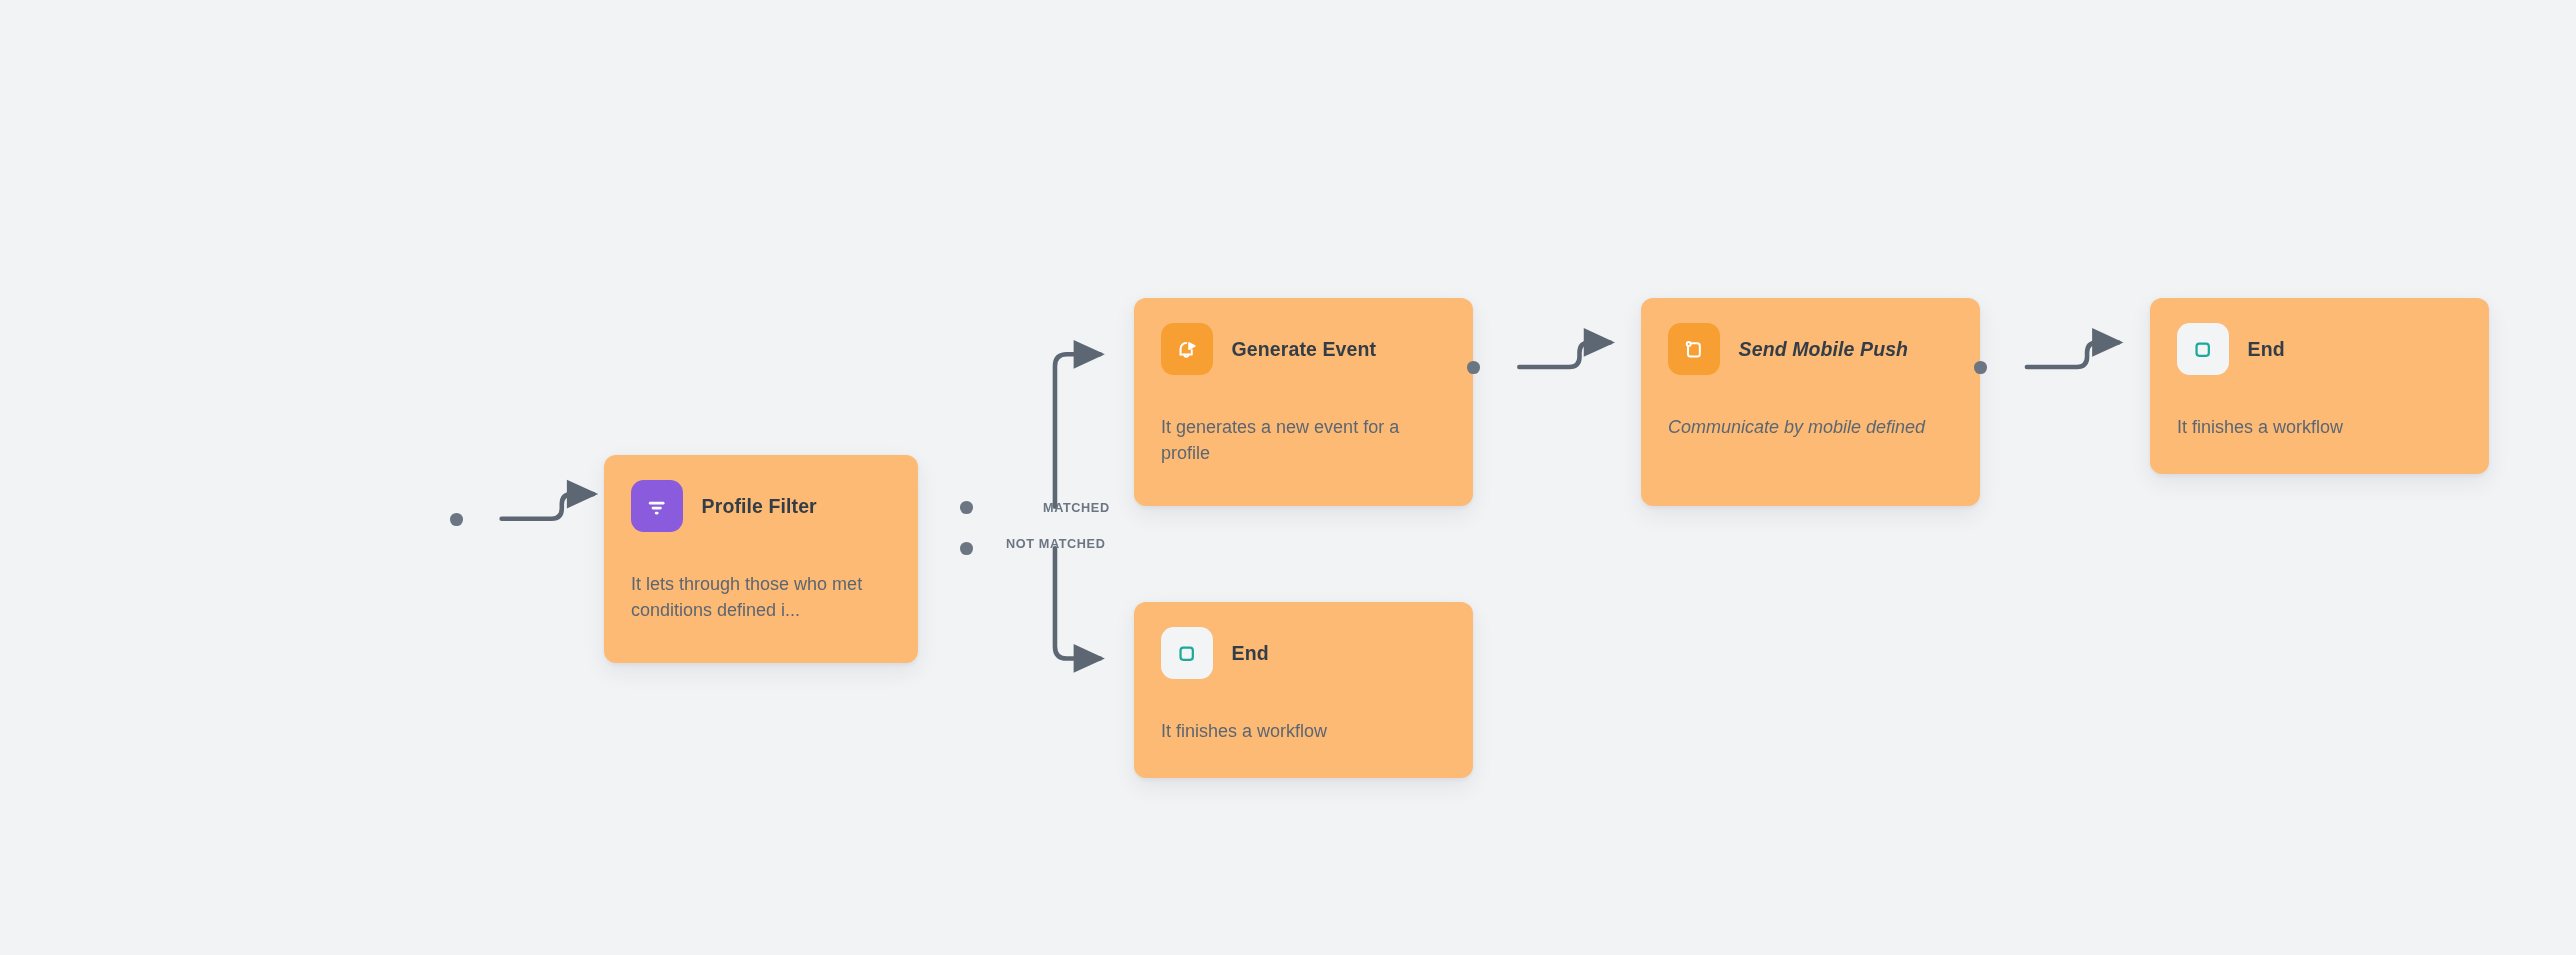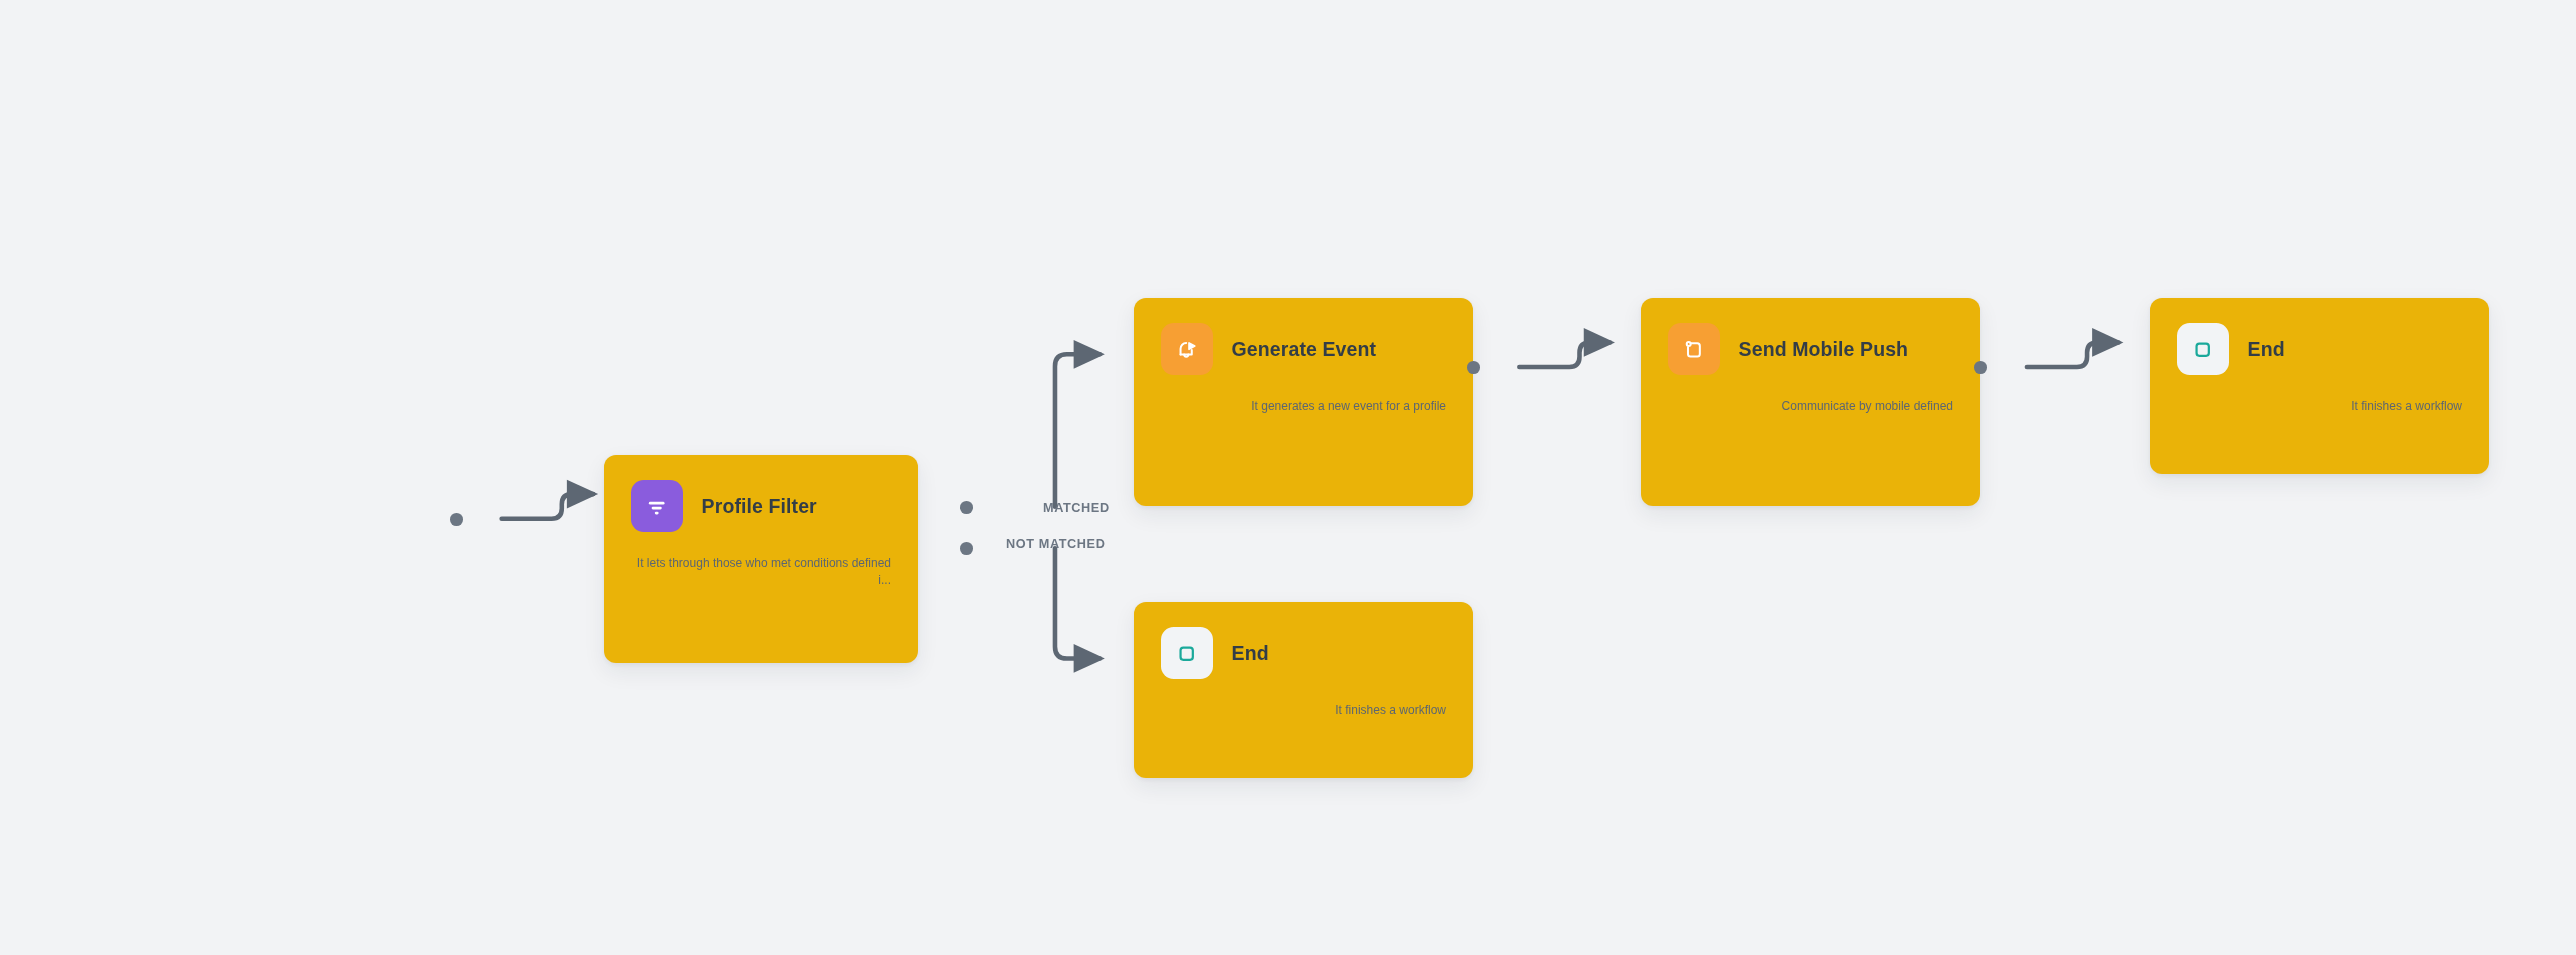--- a/index.html
+++ b/index.html
@@ -30,21 +30,21 @@
     top: 0;
     width: 2576px;
     height: 956px;
     pointer-events: none;
     z-index: 1;
   }
 
   
   .node {
     position: absolute;
-    background: #eab308;
+    background: #fdba74;
     border-radius: 12px;
     box-shadow: 0 1.7px 4.2px rgba(32, 42, 56, 0.055),
                 0 8.5px 22px rgba(32, 42, 56, 0.075);
     z-index: 2;
     padding: 25.4px 27px 25.4px 27px;
   }
 
   .node-head {
     display: flex;
     align-items: center;
@@ -66,26 +66,25 @@
   .node-title {
     font-size: 19.5px;
     font-weight: 700;
     color: #323c४7;
     color: #333d47;
     letter-spacing: 0.1px;
     white-space: nowrap;
   }
 
   .node-desc {
-    margin-top: 23px;
-    font-size: 12px;
+    margin-top: 40px;
+    font-size: 18px;
     line-height: 1.42;
     color: #5c6672;
     font-weight: 400;
-    text-align: right;
   }
 
   
   .port {
     position: absolute;
     width: 12.7px;
     height: 12.7px;
     border-radius: 50%;
     background: #6c7683;
     z-index: 3;
@@ -155,21 +154,21 @@
           <path d="M9.6 16.6 a2 2 0 0 0 4 0"></path>
           <path d="M14.2 5.6 L19.6 8.6 L14.2 11.6 Z" fill="#ffffff" stroke-width="1.6"></path>
         </svg>
       </div>
       <div class="node-title">Generate Event</div>
     </div>
     <div class="node-desc">It generates a new event for a profile</div>
   </div>
   <div class="port" style="left:1467px; top:361px;"></div>
 
-  <div class="node" style="left:1641px; top:298px; width:339px; height:208px;">
+  <div class="node" style="left:1641px; top:298px; width:339px; height:208px;font-style:italic;">
     <div class="node-head">
       <div class="node-icon" style="background:#f79f33;">
         <svg width="25.4" height="25.4" viewBox="0 0 24 24" fill="none" stroke="#ffffff" stroke-width="1.9" stroke-linecap="round" stroke-linejoin="round">
           <path d="M9.0 6.0 H15.4 a2.4 2.4 0 0 1 2.4 2.4 V16.0 a2.4 2.4 0 0 1 -2.4 2.4 H9.0 a2.4 2.4 0 0 1 -2.4 -2.4 V9.6"></path>
           <circle cx="7.3" cy="6.6" r="1.9"></circle>
         </svg>
       </div>
       <div class="node-title">Send Mobile Push</div>
     </div>
     <div class="node-desc">Communicate by mobile defined</div>

